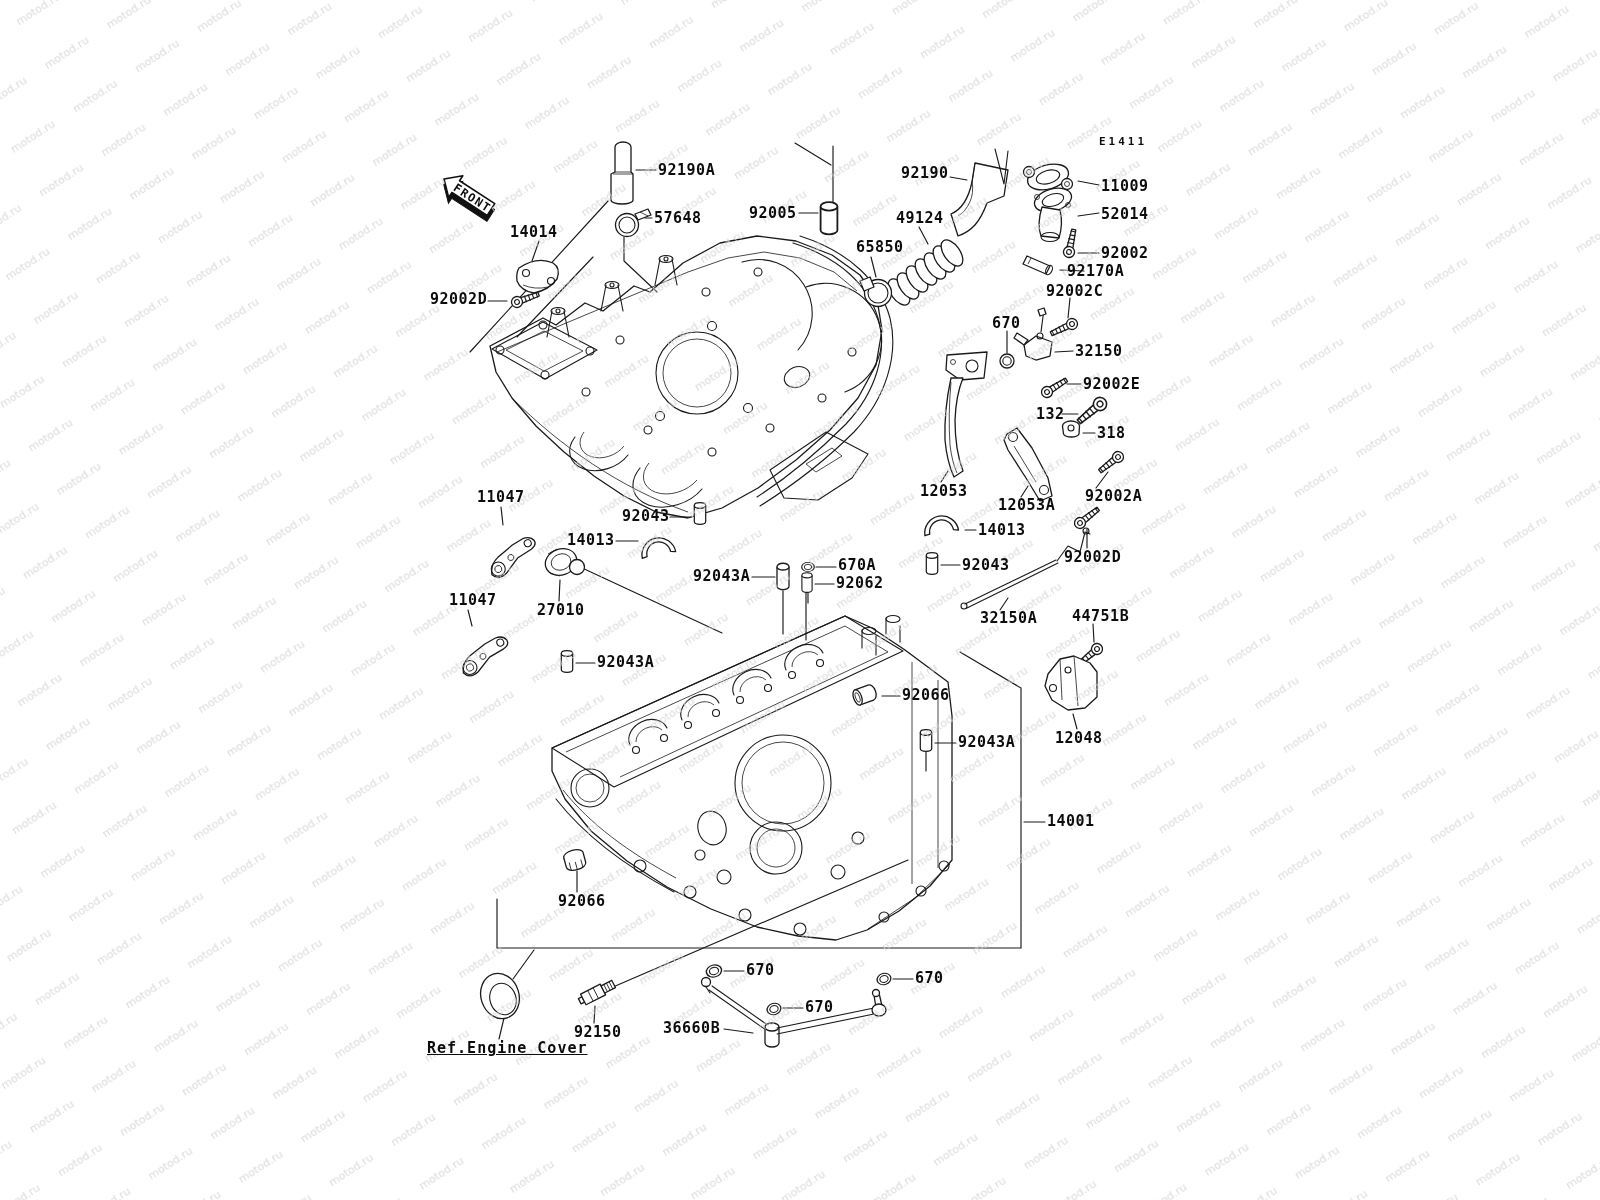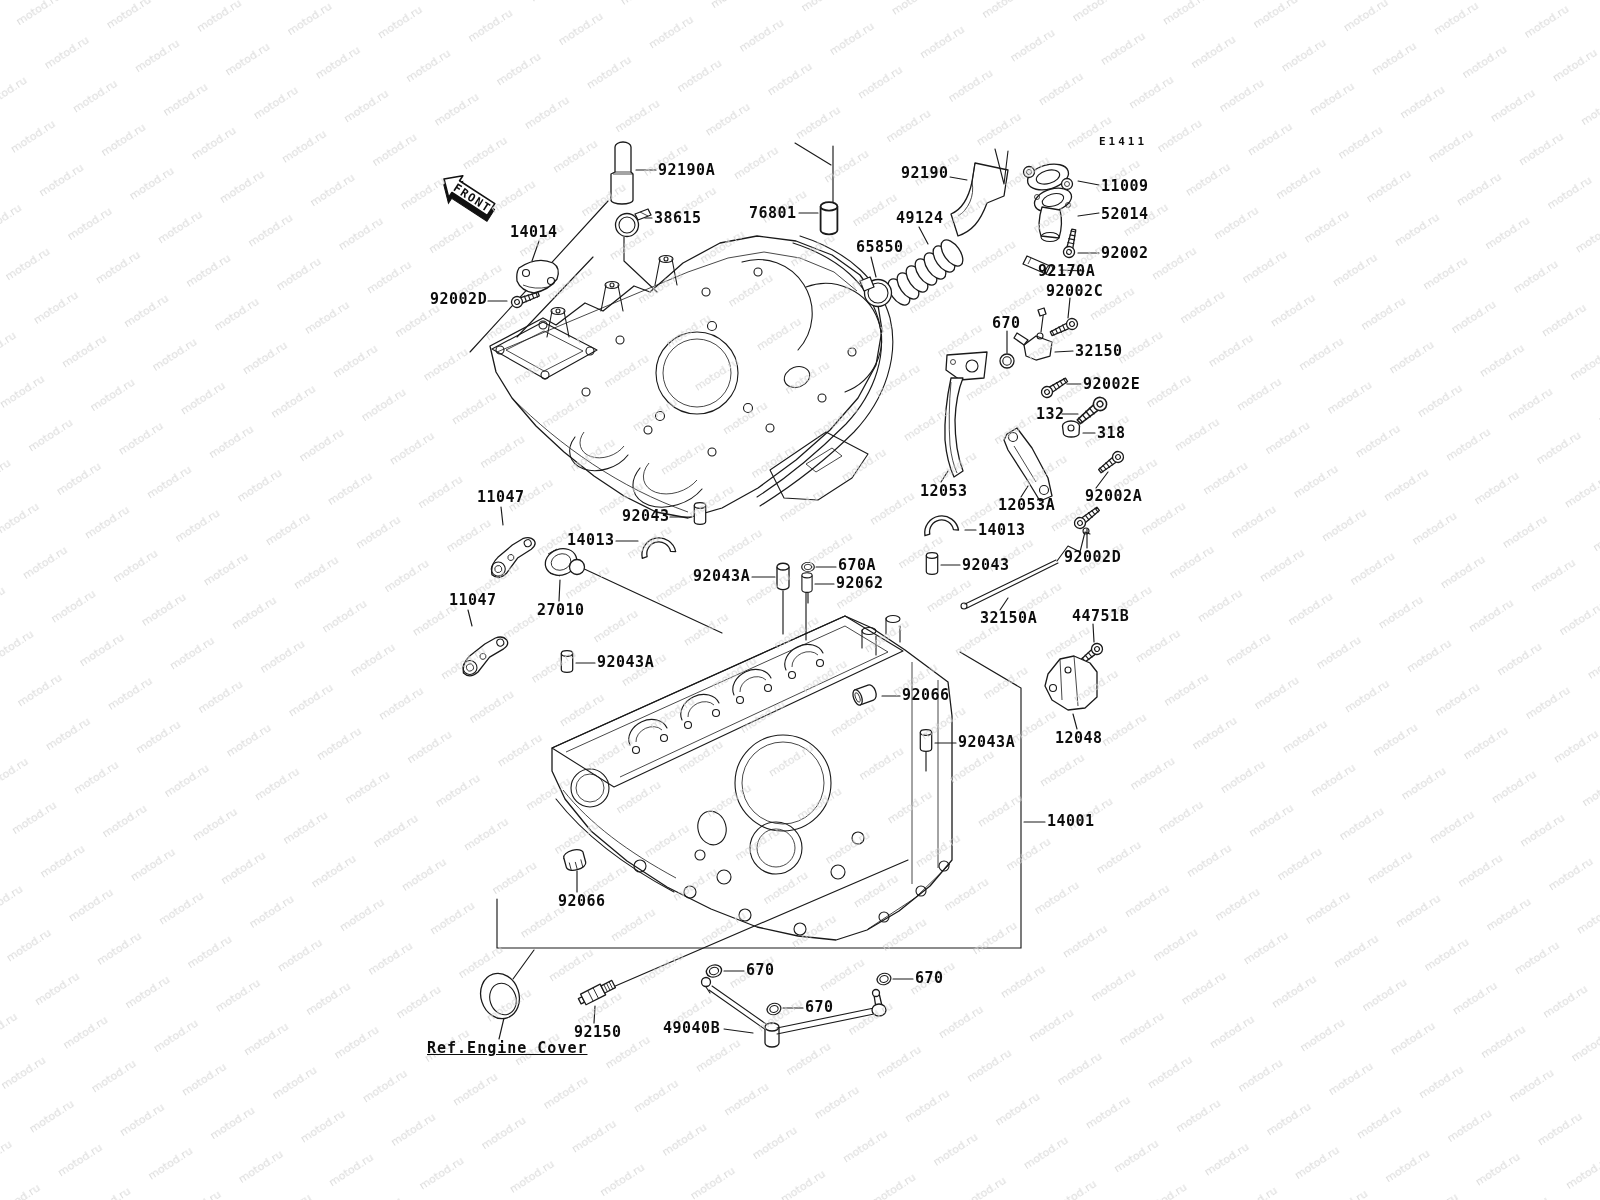--- a/index.html
+++ b/index.html
@@ -376,29 +376,29 @@
   <g transform="translate(444,179) rotate(33)">
     <path d="M3,5 L17,-8 17,-2 59,-2 59,12 17,12 17,18 Z" fill="#111" stroke="#111" stroke-width="1"></path>
     <path d="M0,0 L14,-13 14,-7 56,-7 56,7 14,7 14,13 Z" fill="#fff" stroke="#111" stroke-width="1.6" stroke-linejoin="round"></path>
     <text class="front-txt" x="13" y="4.5">FRONT</text>
   </g>
 
   <rect width="1600" height="1200" fill="url(#wm)" opacity="0.85"></rect>
 </svg>
 
 <div class="lbl" style="left:658px;top:163px">92190A</div>
-<div class="lbl" style="left:654px;top:211px">38615</div>
-<div class="lbl" style="left:749px;top:206px">76801</div>
+<div class="lbl" style="left:654px;top:211px">57648</div>
+<div class="lbl" style="left:749px;top:206px">92005</div>
 <div class="lbl" style="left:901px;top:166px">92190</div>
 <div class="lbl" style="left:896px;top:211px">49124</div>
 <div class="lbl" style="left:856px;top:240px">65850</div>
 <div class="lbl" style="left:1101px;top:179px">11009</div>
 <div class="lbl" style="left:1101px;top:207px">52014</div>
 <div class="lbl" style="left:1101px;top:246px">92002</div>
-<div class="lbl" style="left:1038px;top:264px">92170A</div>
+<div class="lbl" style="left:1067px;top:264px">92170A</div>
 <div class="lbl" style="left:1046px;top:284px">92002C</div>
 <div class="lbl" style="left:992px;top:316px">670</div>
 <div class="lbl" style="left:1075px;top:344px">32150</div>
 <div class="lbl" style="left:1083px;top:377px">92002E</div>
 <div class="lbl" style="left:1036px;top:407px">132</div>
 <div class="lbl" style="left:1097px;top:426px">318</div>
 <div class="lbl" style="left:920px;top:484px">12053</div>
 <div class="lbl" style="left:998px;top:498px">12053A</div>
 <div class="lbl" style="left:1085px;top:489px">92002A</div>
 <div class="lbl" style="left:978px;top:523px">14013</div>
@@ -418,18 +418,18 @@
 <div class="lbl" style="left:537px;top:603px">27010</div>
 <div class="lbl" style="left:449px;top:593px">11047</div>
 <div class="lbl" style="left:597px;top:655px">92043A</div>
 <div class="lbl" style="left:693px;top:569px">92043A</div>
 <div class="lbl" style="left:838px;top:558px">670A</div>
 <div class="lbl" style="left:836px;top:576px">92062</div>
 <div class="lbl" style="left:558px;top:894px">92066</div>
 <div class="lbl" style="left:746px;top:963px">670</div>
 <div class="lbl" style="left:915px;top:971px">670</div>
 <div class="lbl" style="left:805px;top:1000px">670</div>
-<div class="lbl" style="left:663px;top:1021px">49040B</div>
+<div class="lbl" style="left:663px;top:1021px">36660B</div>
 <div class="lbl" style="left:574px;top:1025px">92150</div>
 <div class="lbl ref" style="left:427px;top:1041px">Ref.Engine Cover</div>
 <div class="lbl code" style="left:1099px;top:135px">E1411</div>
 
 </div>
 
 </body></html>

